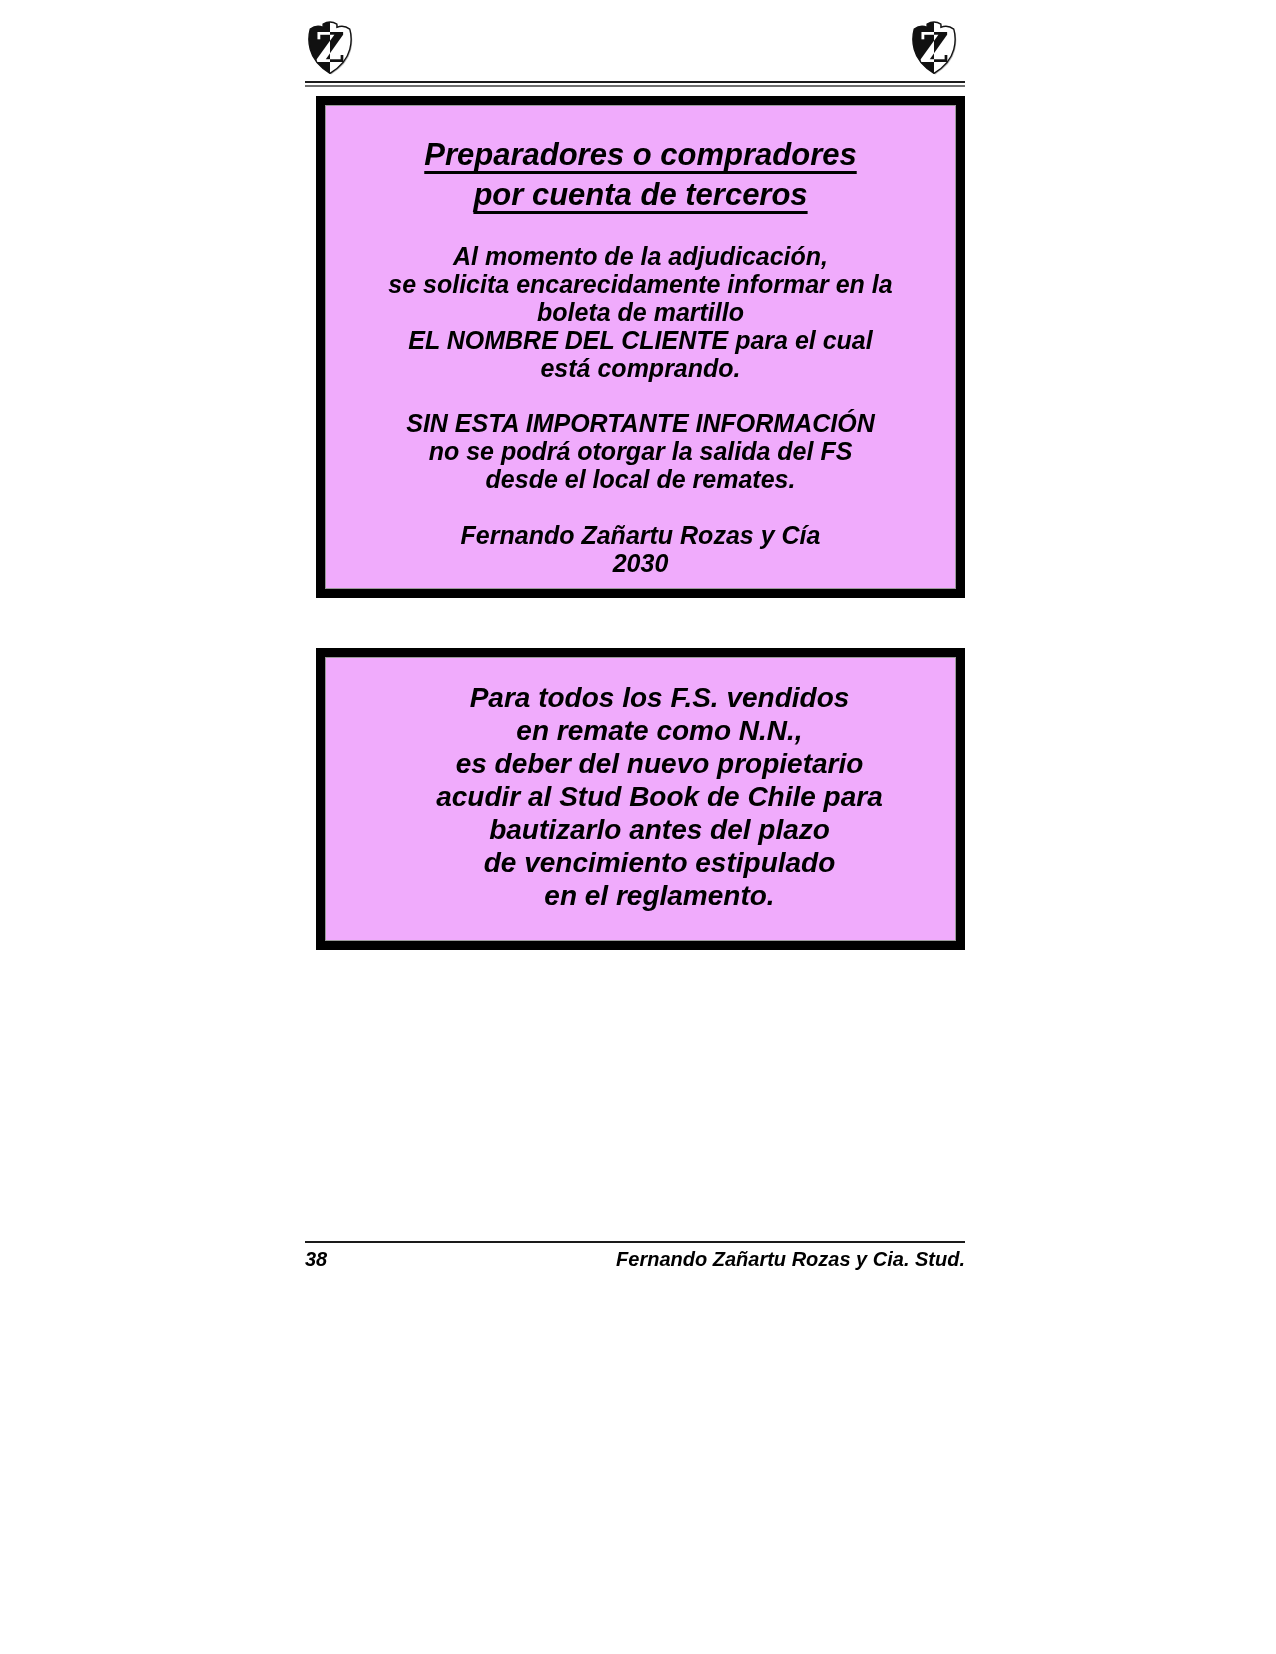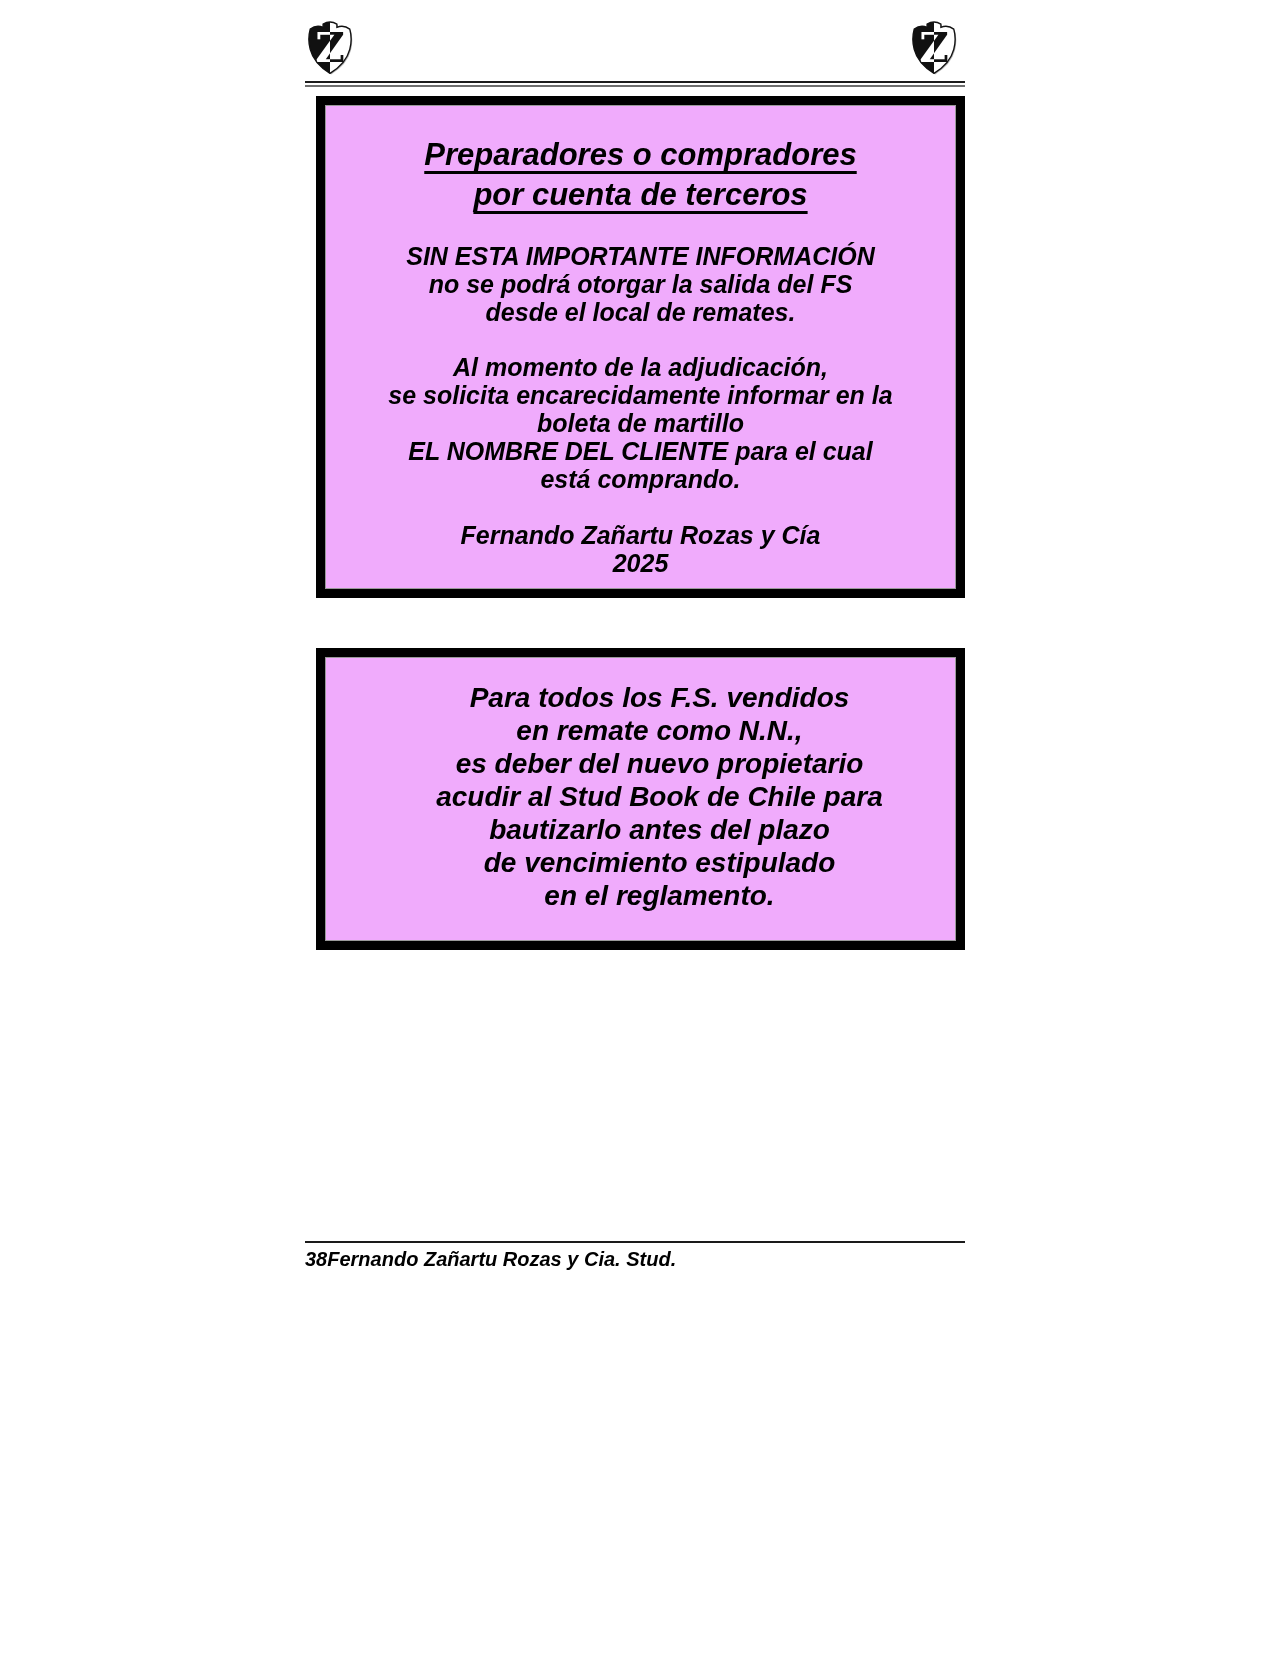--- a/index.html
+++ b/index.html
@@ -83,20 +83,21 @@
 
   
   .footer {
     position: absolute;
     top: 1241px;
     left: 305px;
     width: 660px;
     border-top: 2.5px solid #1a1a1a;
     padding-top: 5px;
     display: flex;
+    justify-content: space-between;
     align-items: baseline;
     font-style: italic;
     font-weight: 700;
     font-size: 20px;
     box-sizing: border-box;
   }
 </style>
 </head>
 <body>
 
@@ -146,30 +147,30 @@
     </g>
     <use href="#shieldB" fill="none" stroke="#111111" stroke-width="3"></use>
   </svg>
 </span>
 
 <div class="header-rule"></div>
 
 <div class="notice-box notice-box-1">
   <div class="notice-title pre">Preparadores o compradores
 por cuenta de terceros</div>
-  <div class="notice-para pre">SIN ESTA IMPORTANTE INFORMACIÓN
-no se podrá otorgar la salida del FS
-desde el local de remates.</div>
   <div class="notice-para pre">Al momento de la adjudicación,
 se solicita encarecidamente informar en la
 boleta de martillo
 EL NOMBRE DEL CLIENTE para el cual
 está comprando.</div>
+  <div class="notice-para pre">SIN ESTA IMPORTANTE INFORMACIÓN
+no se podrá otorgar la salida del FS
+desde el local de remates.</div>
   <div class="notice-sign pre">Fernando Zañartu Rozas y Cía
-2025</div>
+2030</div>
 </div>
 
 <div class="notice-box notice-box-2">
   <div class="notice-big-text pre">Para todos los F.S. vendidos
 en remate como N.N.,
 es deber del nuevo propietario
 acudir al Stud Book de Chile para
 bautizarlo antes del plazo
 de vencimiento estipulado
 en el reglamento.</div>

